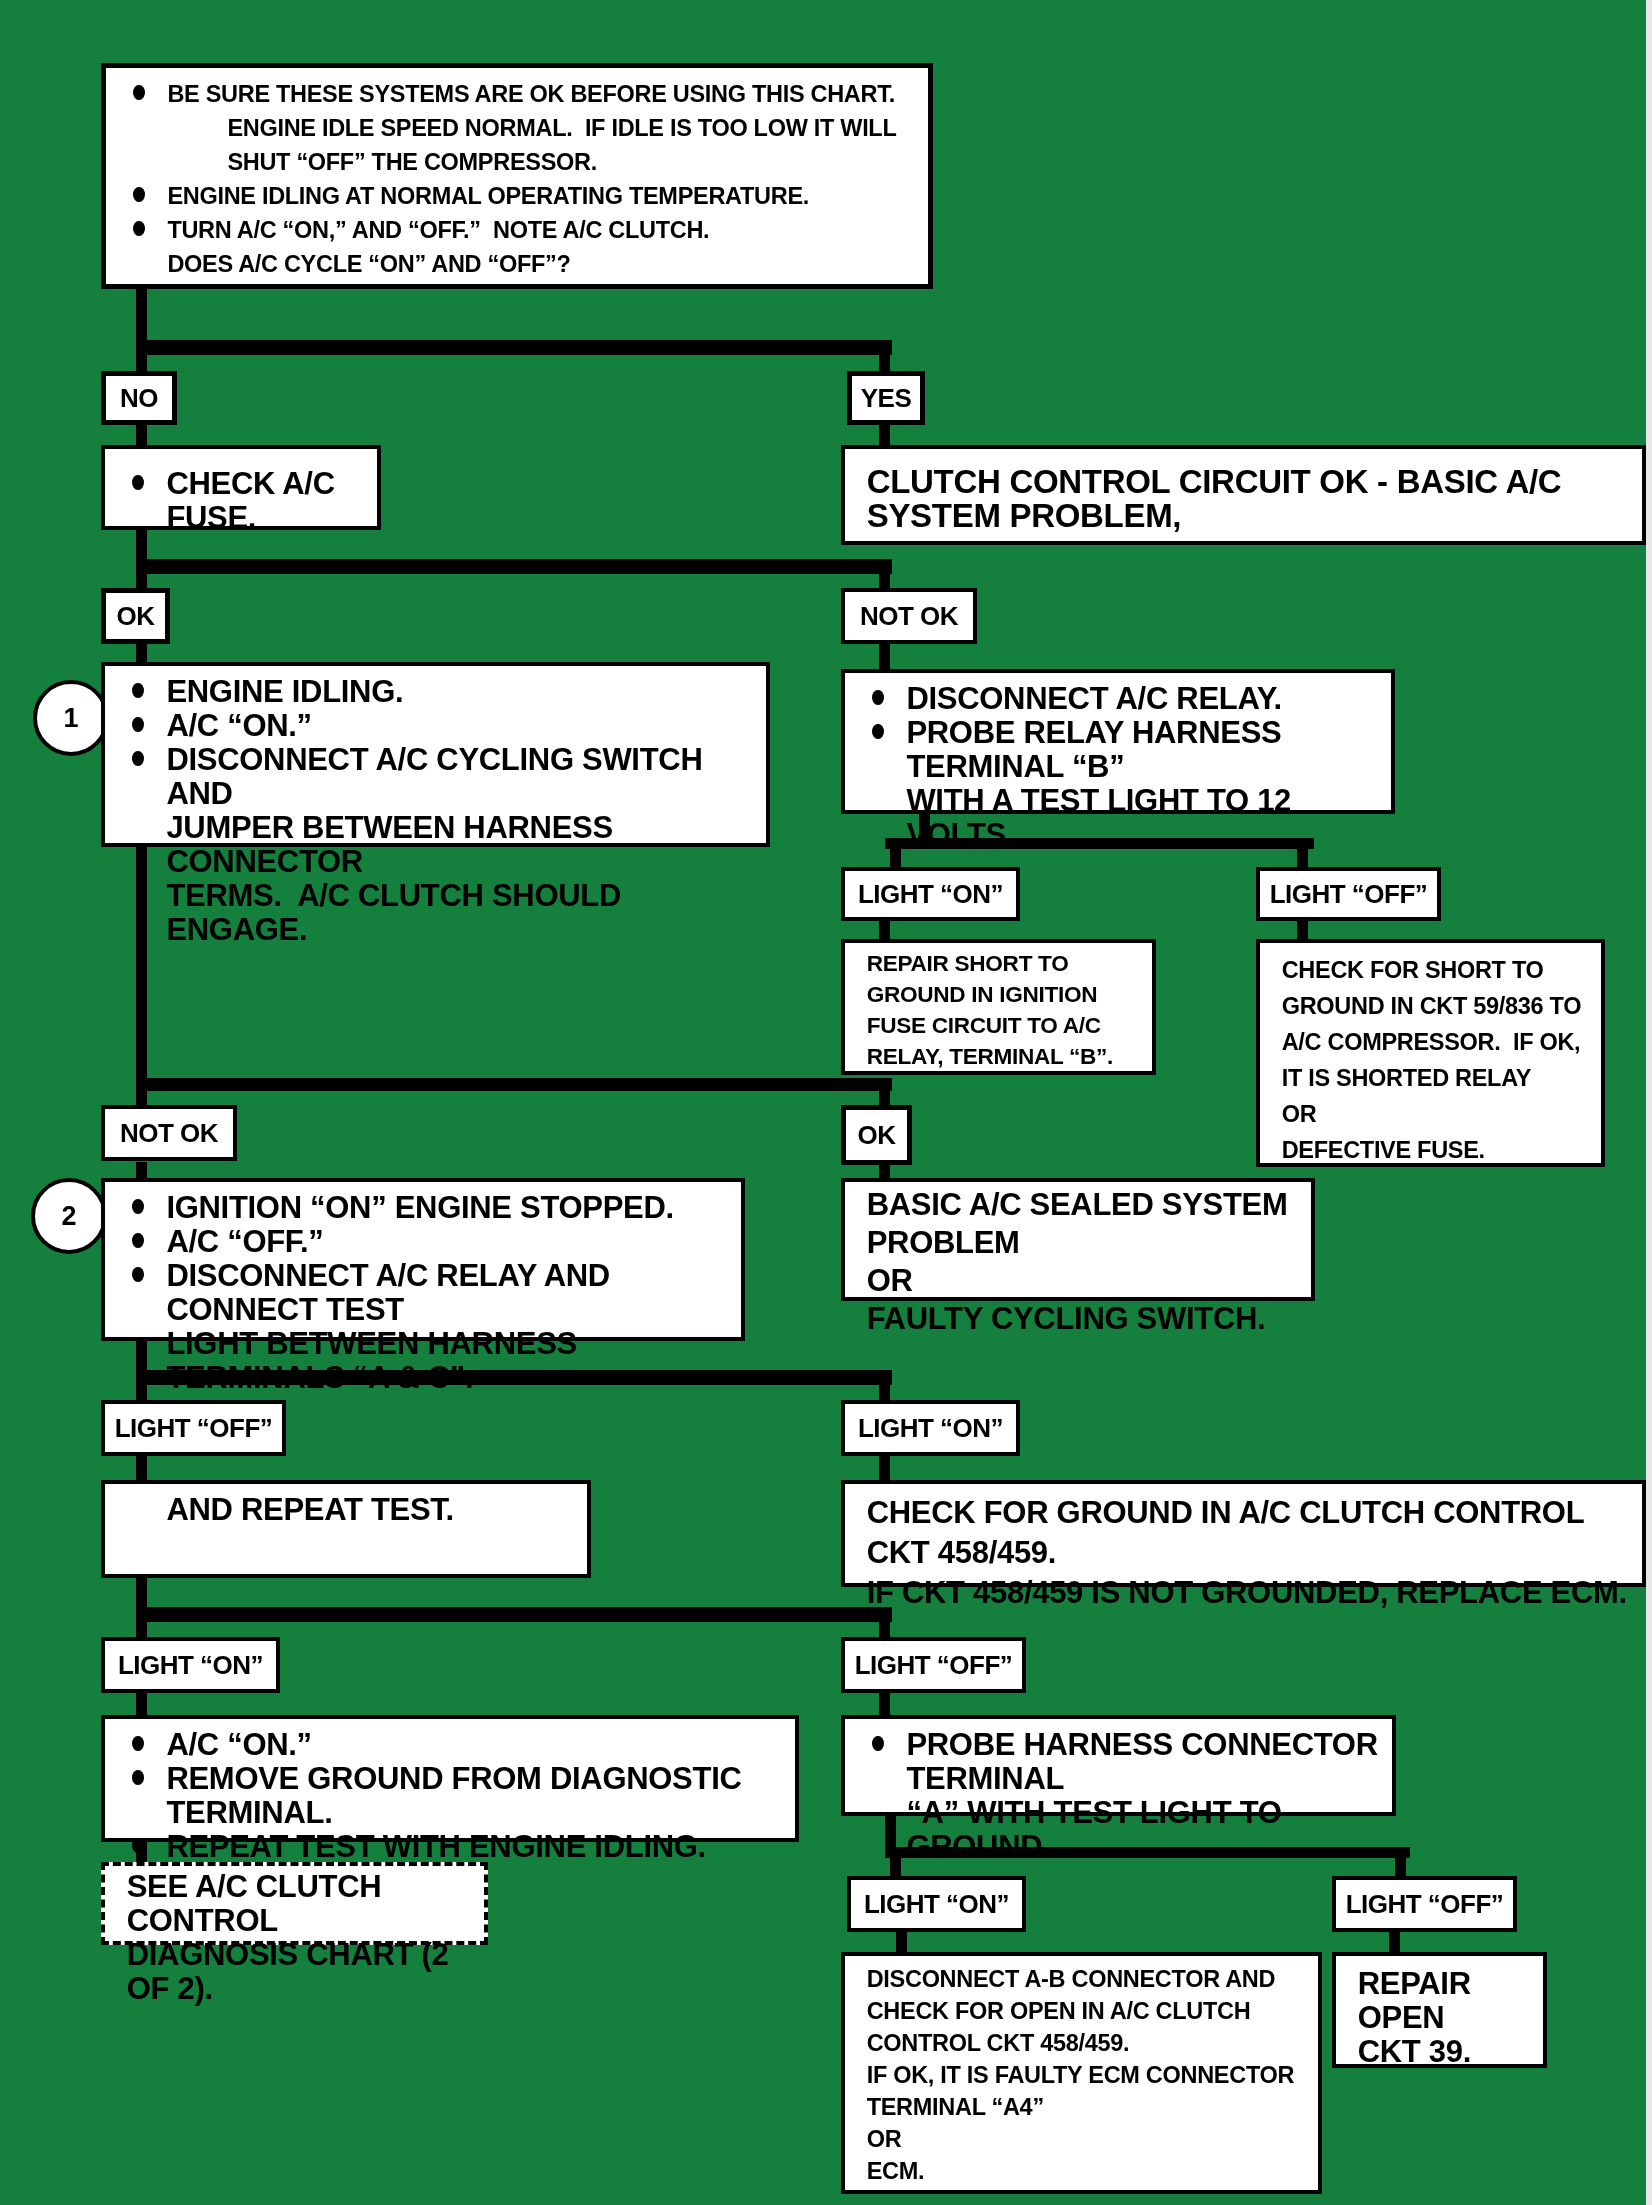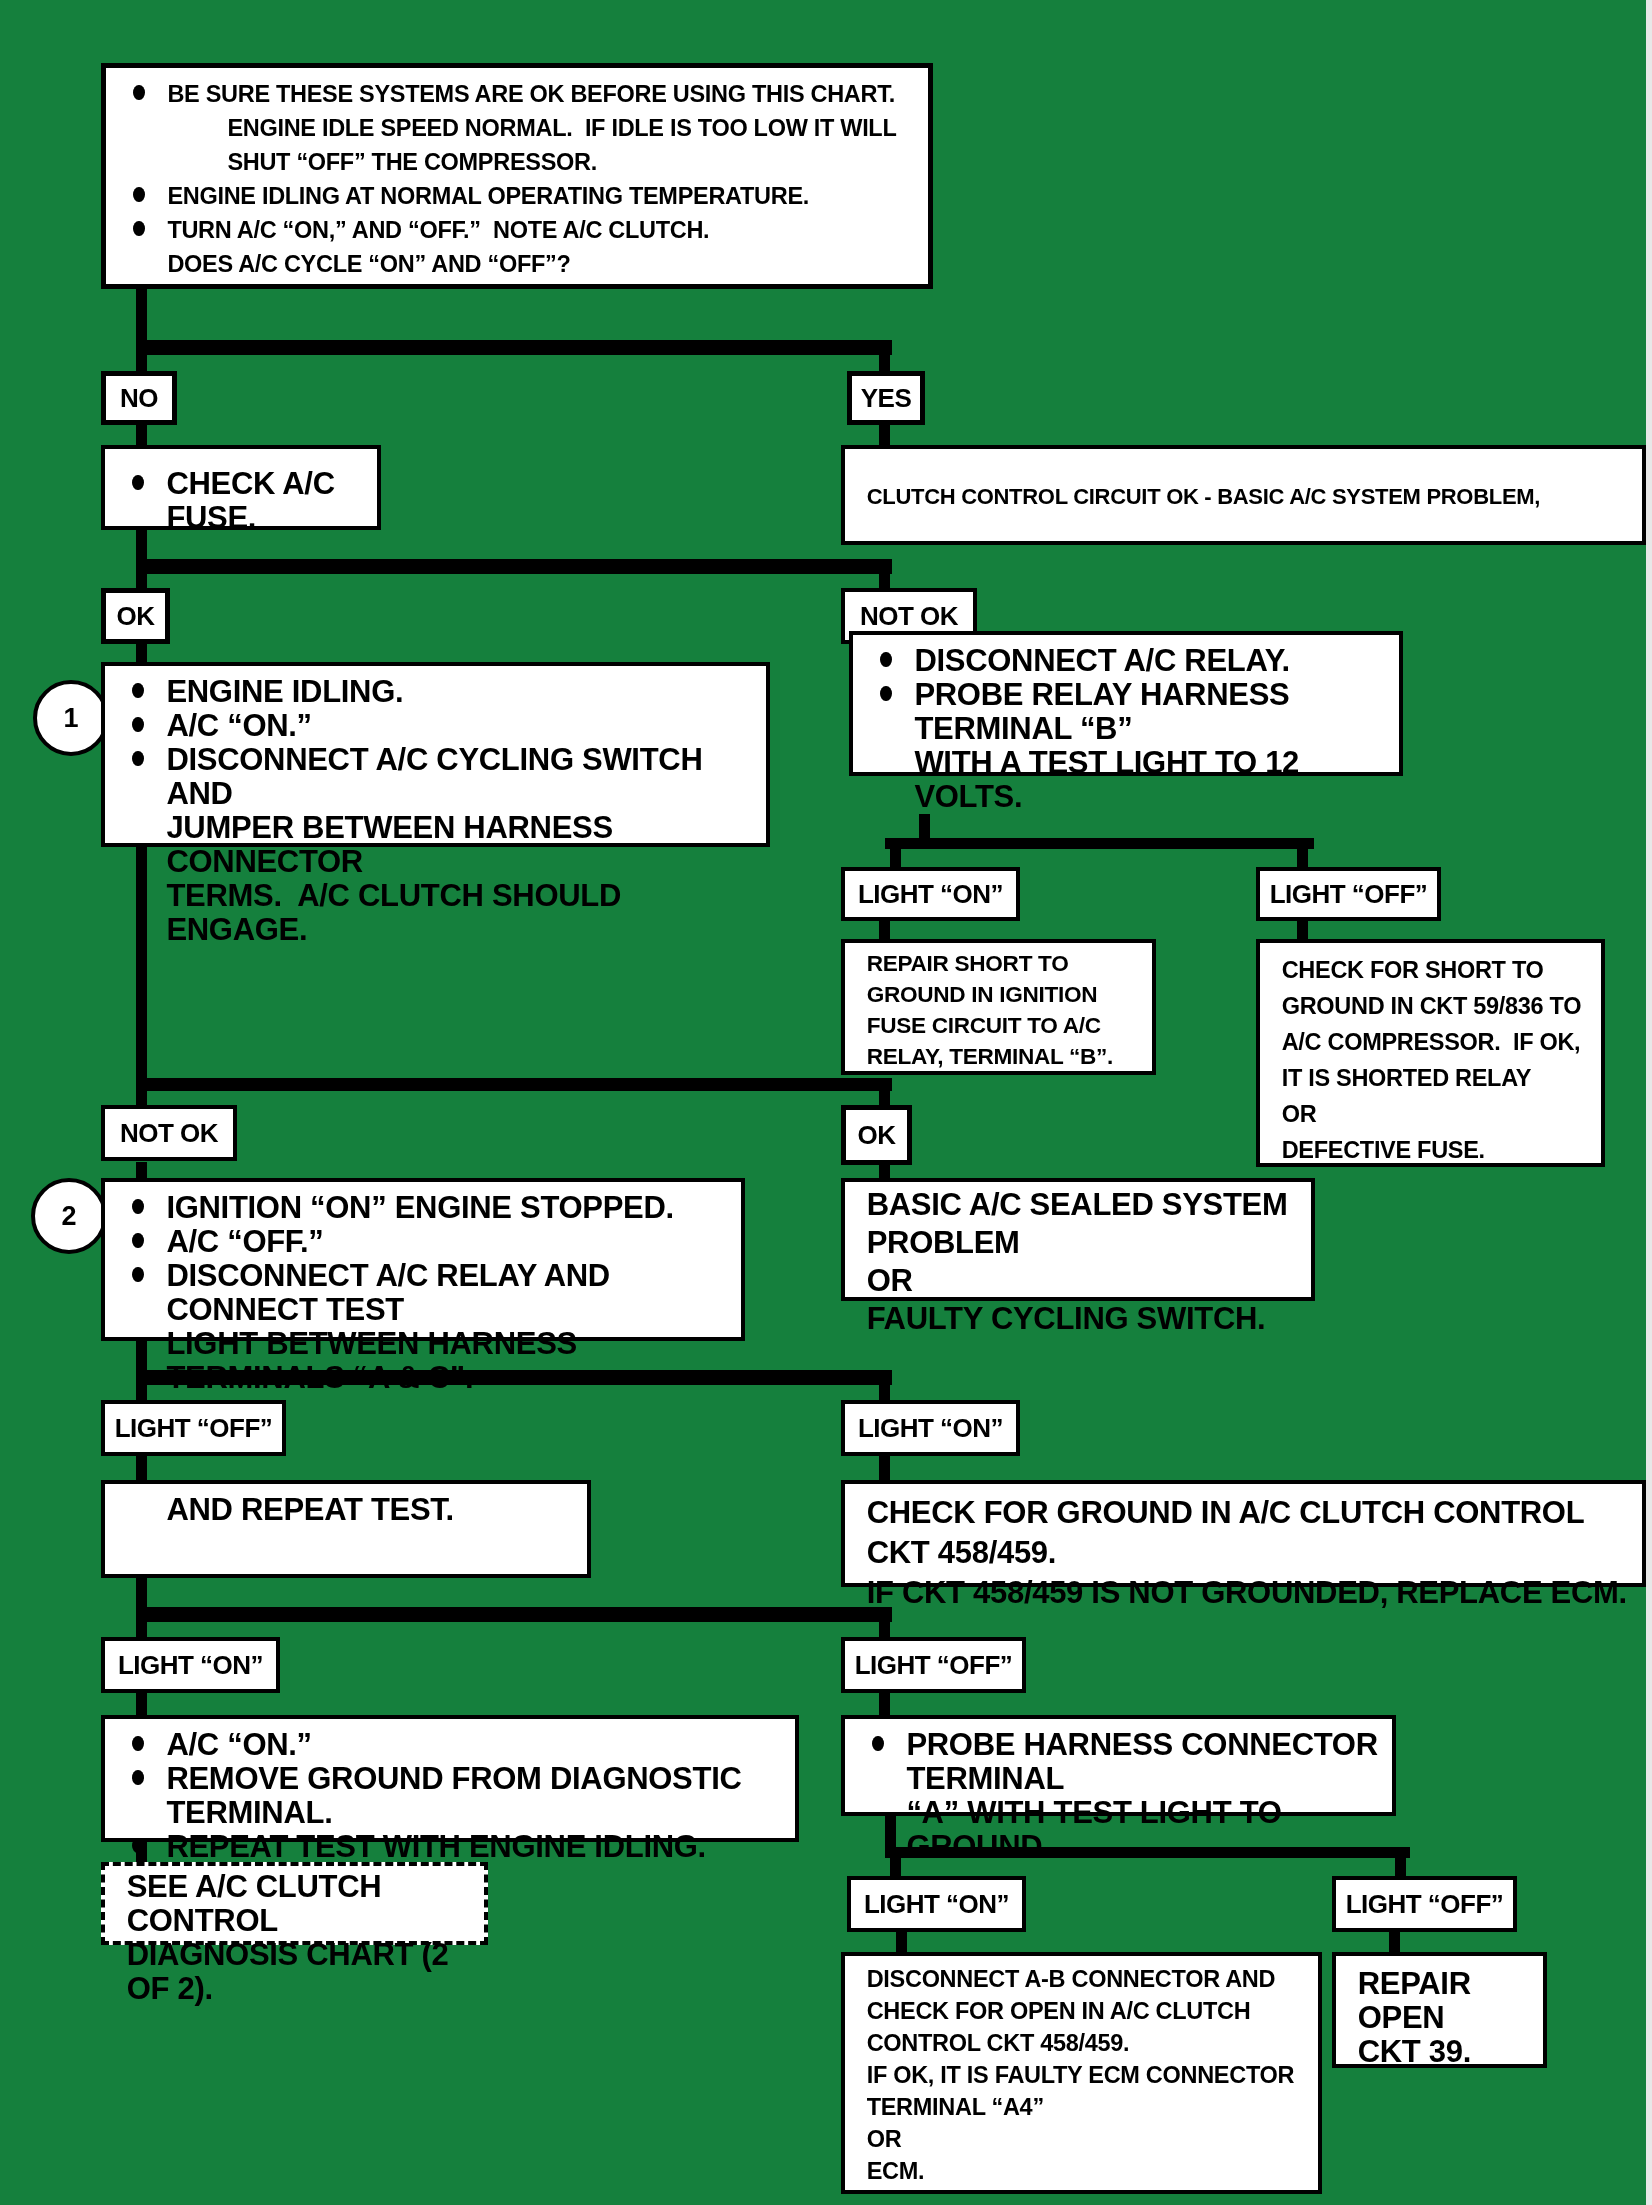--- a/index.html
+++ b/index.html
@@ -98,21 +98,21 @@
     <div class="row pt14" style="padding-top:9px;">
         <span class="gut">
           <span class="dot"></span>
         </span>
         <span class="txt">CHECK A/C FUSE.</span>
       </div>
   </div>
 
   <div class="box tbox" style="left:841px;top:445px;width:805px;height:100px;">
     <div class="row plain" style="padding-top:7.2px;">
-        <span class="txt" style="font-size:22px;margin-top:15px;">CLUTCH CONTROL CIRCUIT OK - BASIC A/C SYSTEM PROBLEM,</span>
+        <span class="txt" style="font-size:33px;">CLUTCH CONTROL CIRCUIT OK - BASIC A/C SYSTEM PROBLEM,</span>
       </div>
   </div>
 
   <div class="line" style="left:136px;top:530px;width:11px;height:29px;"></div>
   <div class="line" style="left:136px;top:559px;width:756px;height:14.5px;"></div>
   <div class="line" style="left:136px;top:574px;width:11px;height:14.5px;"></div>
   <div class="line" style="left:879px;top:574px;width:11px;height:14.5px;"></div>
 
   <div class="box thick lbl" style="left:101px;top:588px;width:69px;height:56px;">
       <span>OK</span>
@@ -150,21 +150,21 @@
     <div class="row">
         <span class="gut"></span>
         <span class="txt">JUMPER BETWEEN HARNESS CONNECTOR</span>
       </div>
     <div class="row">
         <span class="gut"></span>
         <span class="txt">TERMS.  A/C CLUTCH SHOULD ENGAGE.</span>
       </div>
   </div>
 
-  <div class="box tbox" style="left:841px;top:631px;width:554px;height:145px;margin-left:8px;">
+  <div class="box tbox" style="left:841px;top:669px;width:554px;height:145px;">
     <div class="row">
         <span class="gut">
           <span class="dot"></span>
         </span>
         <span class="txt">DISCONNECT A/C RELAY.</span>
       </div>
     <div class="row">
         <span class="gut">
           <span class="dot"></span>
         </span>

